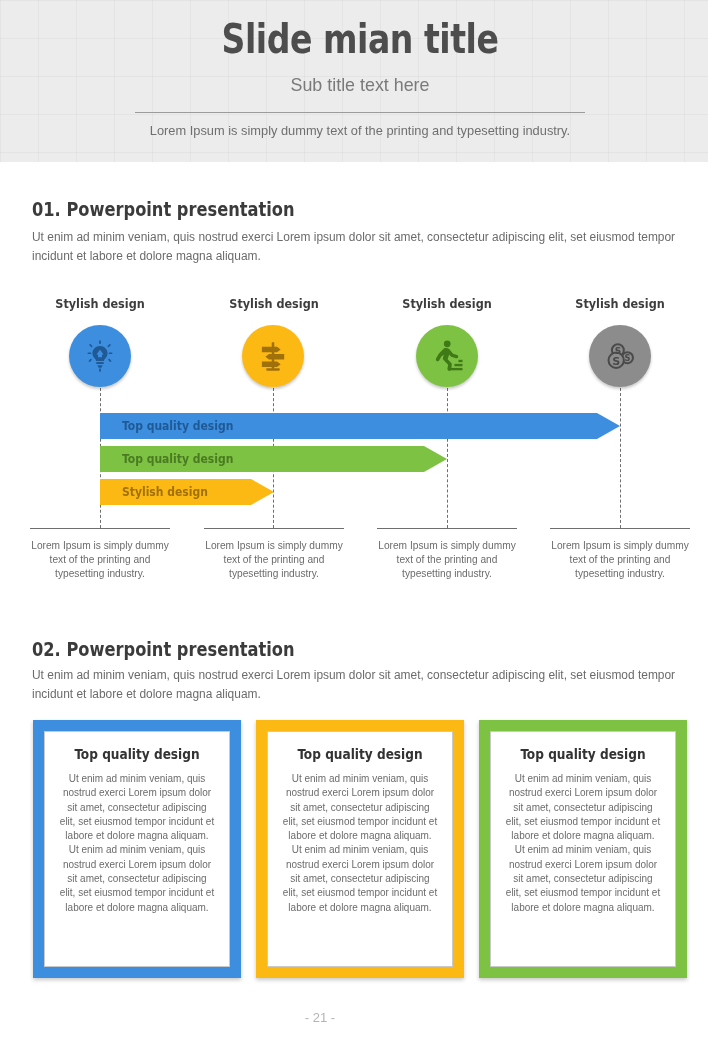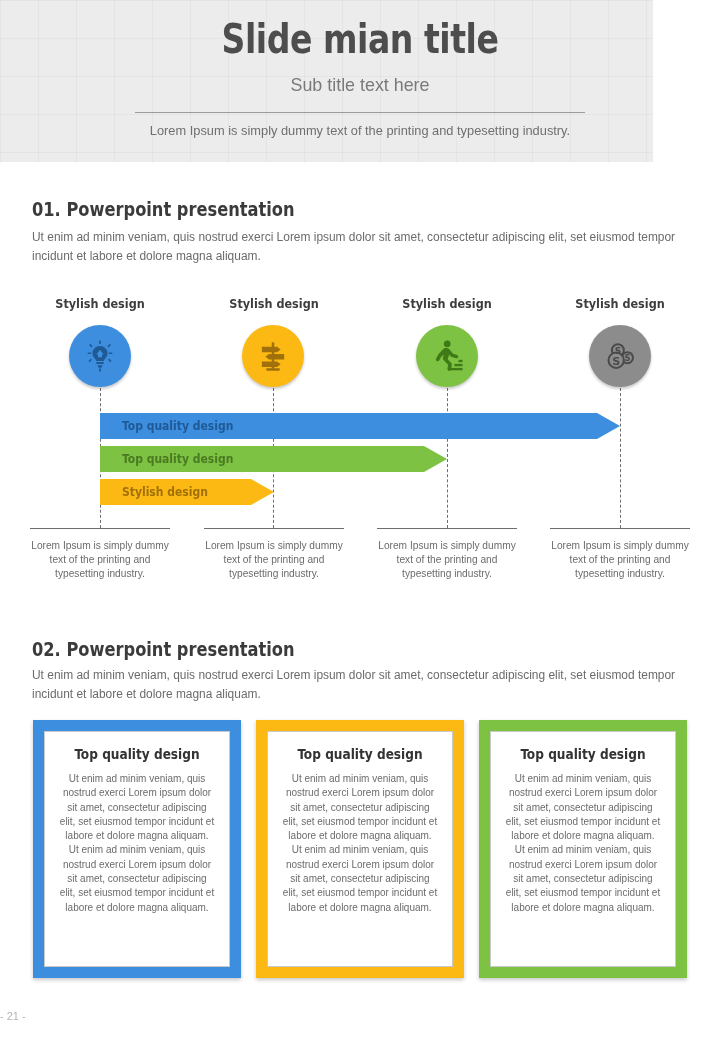--- a/index.html
+++ b/index.html
@@ -6,21 +6,21 @@
   body{
     width:720px;height:1040px;
     background:#ffffff;
     font-family:"Liberation Sans", sans-serif;
     overflow:hidden;
     position:relative;
   }
 
   
   .header{
-    position:absolute;left:0;top:0;width:653px;height:162px;
+    position:absolute;left:0;top:0;width:708px;height:162px;
     background-color:#ececec;
     background-image:
       linear-gradient(to right, rgba(0,0,0,0.035) 1px, transparent 1px),
       linear-gradient(to bottom, rgba(0,0,0,0.035) 1px, transparent 1px);
     background-size:38px 38px;
     box-sizing:border-box;
   }
   .slide-title{
     position:absolute;left:0;top:16px;width:720px;
     text-align:center;
@@ -115,22 +115,22 @@
     text-align:center;font-size:13.5px;font-weight:bold;color:#333;
     font-family:"DejaVu Sans Condensed","Liberation Sans", sans-serif;
     margin-bottom:10px;
   }
   .card-text{
     text-align:center;font-size:10.3px;color:#6b6b6b;line-height:14.3px;
     transform:scaleX(0.97);
   }
 
   .page-num{
-    position:absolute;left:0;top:1010px;width:640px;text-align:left;
-    font-size:11px;color:#b4b4b4;
+    position:absolute;left:0;top:1010px;width:640px;text-align:center;
+    font-size:13px;color:#b4b4b4;
   }
 </style>
 </head>
 <body>
 
 <div class="header">
   <div class="slide-title">Slide mian title</div>
   <div class="slide-subtitle">Sub title text here</div>
   <div class="header-rule"></div>
   <div class="header-caption">Lorem Ipsum is simply dummy text of the printing and typesetting industry.</div>

